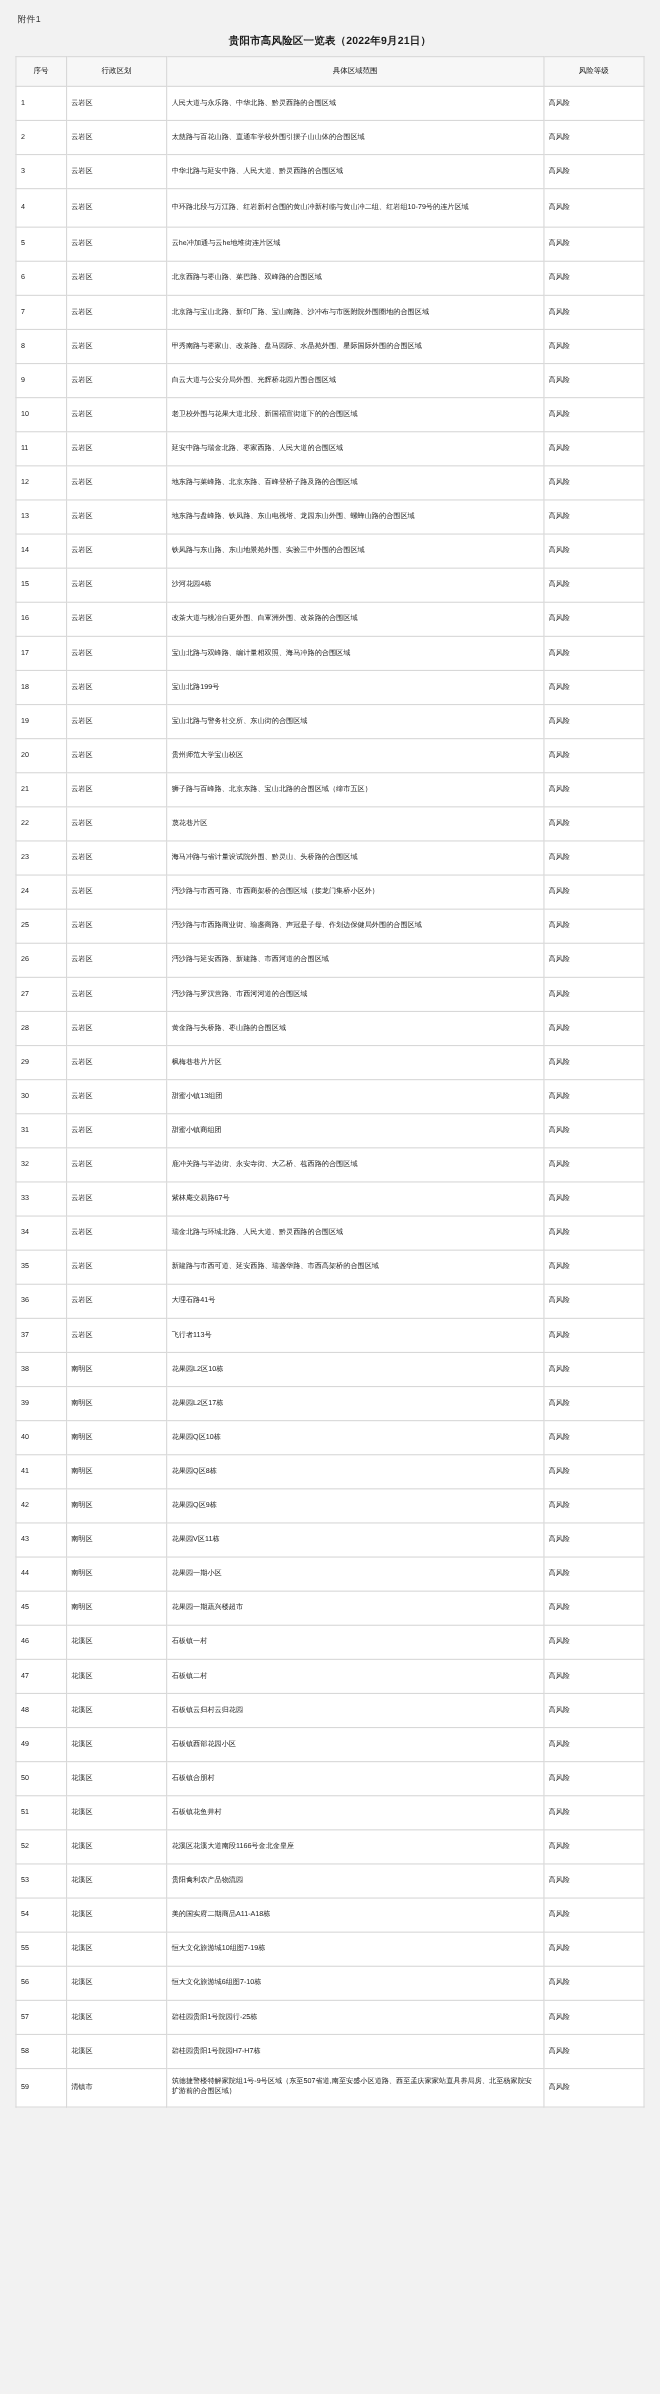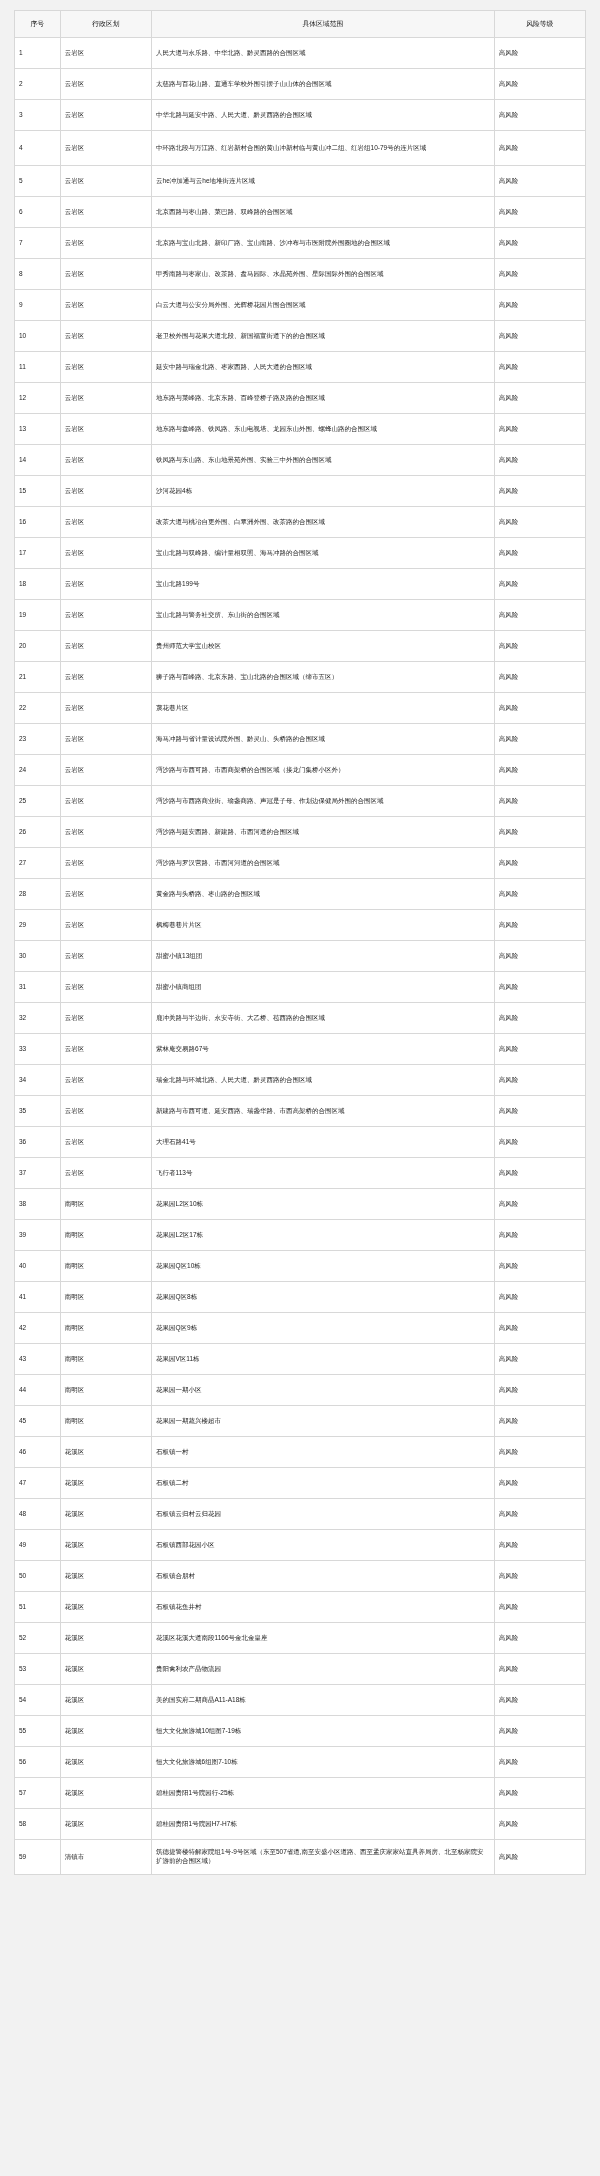--- a/index.html
+++ b/index.html
@@ -63,21 +63,23 @@
   td.scope { text-align: left; padding-left: 7px; }
   td.level { text-align: left; padding-left: 7px; }
   tr.row-tall td { height: 26px; }
   tr td { height: 22px; }
 </style>
 </head>
 <body>
 
 <div id="page">
 
-
+  <div class="attach-label">附件1</div>
+
+  <div class="doc-title">贵阳市高风险区一览表（2022年9月21日）</div>
 
   <table class="risk-table">
     <colgroup>
       <col class="c-idx">
       <col class="c-dist">
       <col class="c-scope">
       <col class="c-level">
     </colgroup>
     <thead>
       <tr>

